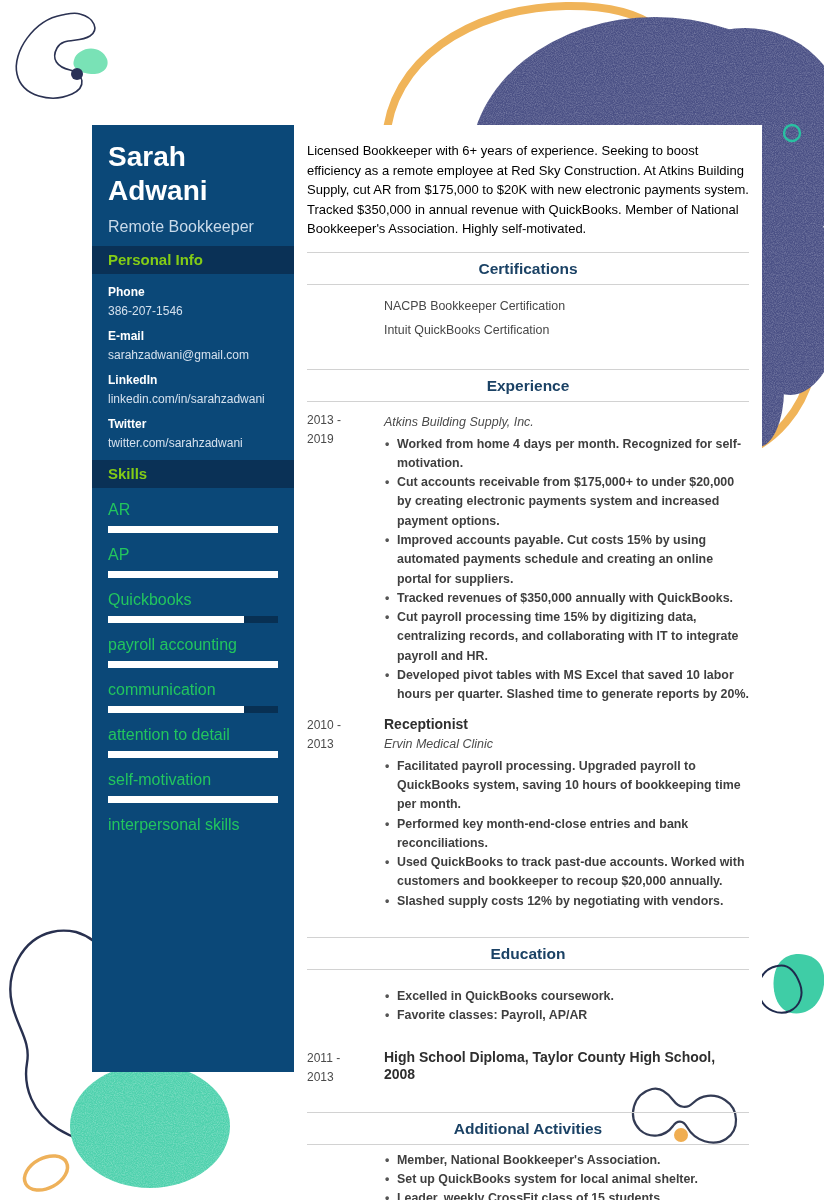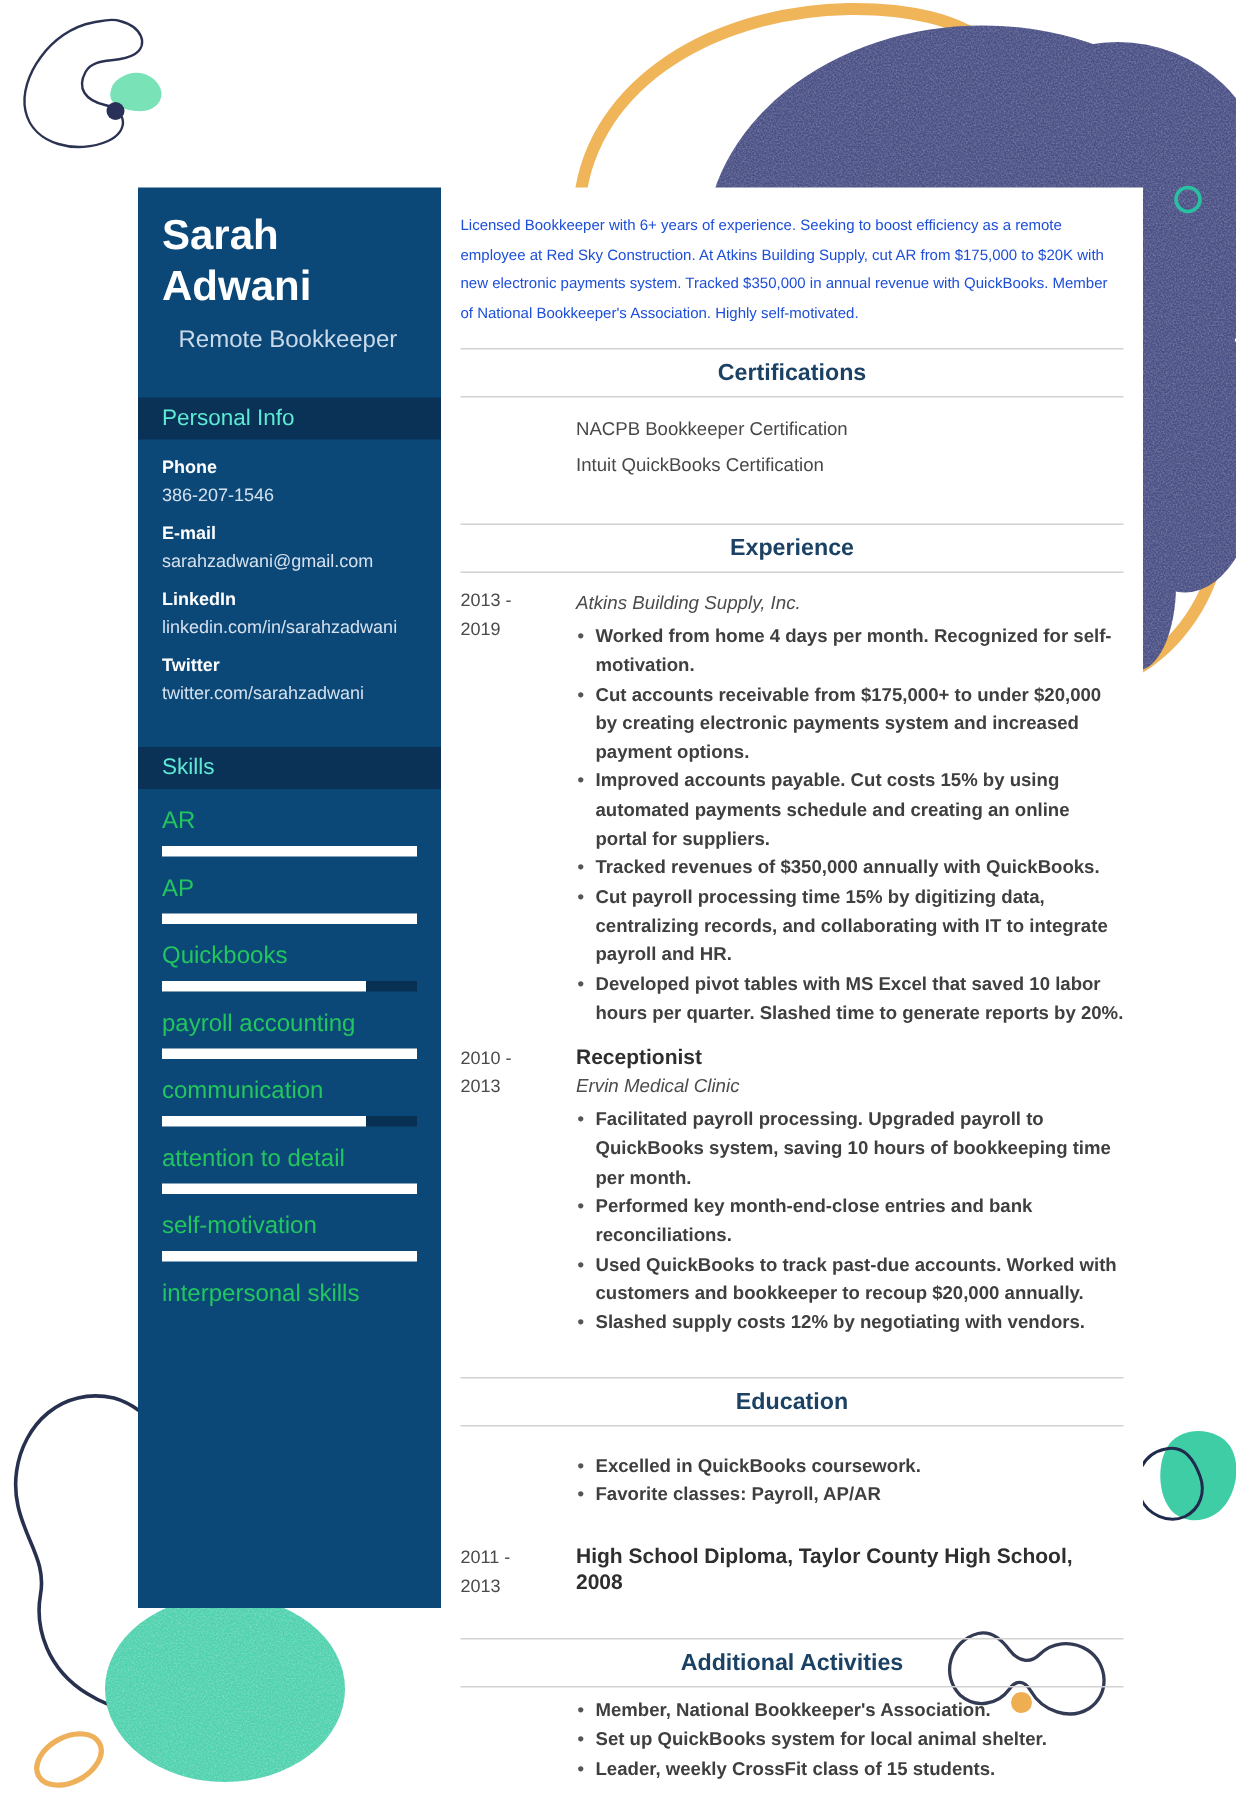--- a/index.html
+++ b/index.html
@@ -16,39 +16,39 @@
     position:absolute; left:92px; top:125px; width:670px; height:947px;
     background:#ffffff; z-index:1;
   }
 
   
   .sidebar {
     position:absolute; left:0; top:0; width:202px; height:947px;
     background:#0b4878; color:#fff;
   }
   .name { font-size:28px; font-weight:bold; line-height:34px; margin:15px 16px 0; color:#ffffff; }
-  .role { font-size:16px; margin:10px 27px 0; color:#c9daea; font-weight:normal; }
+  .role { font-size:16px; margin:10px 16px 0; color:#c9daea; font-weight:normal; }
   .side-strip {
-    margin-top:29px; background:#0a3156; padding:5px 16px 6px;
-    font-size:15px; font-weight:normal; color:#5eead4;
+    margin-top:10px; background:#0a3156; padding:5px 16px 6px;
+    font-size:15px; font-weight:bold; color:#84cc16;
   }
   .contact { margin:11px 16px 0; }
   .contact .lbl { font-size:12px; font-weight:bold; color:#ffffff; }
   .contact .val { font-size:12px; color:#d5e1ee; margin-top:5px; }
   .skill { margin:13px 16px 0; }
   .skill .lbl { font-size:16px; color:#22c55e; }
   .skill .bar { margin-top:7px; height:7px; background:#083053; }
   .skill .bar-fill { height:100%; background:#ffffff; }
 
   
   .main {
     position:absolute; left:202px; top:0; width:468px; padding:0 13px;
   }
   .summary {
-    margin-top:16px; width:442px; font-size:10px; line-height:19.5px; color:#1d4ed8;
+    margin-top:16px; width:442px; font-size:13px; line-height:19.5px; color:#000000;
   }
   .sec-head {
     margin-top:13px; border-top:1px solid #d2d2d2; border-bottom:1px solid #d2d2d2;
     padding:7px 0 6px; font-size:15.5px; font-weight:bold; color:#1b4265;text-align:center;
   }
   .cert-list { padding:9px 0 14px 77px; list-style:none; }
   .cert-list li { font-size:12.4px; color:#474747; line-height:24px; }
 
   .job { display:grid; grid-template-columns:77px 1fr; margin-top:11px; }
   .job:first-of-type { margin-top:9px; }

